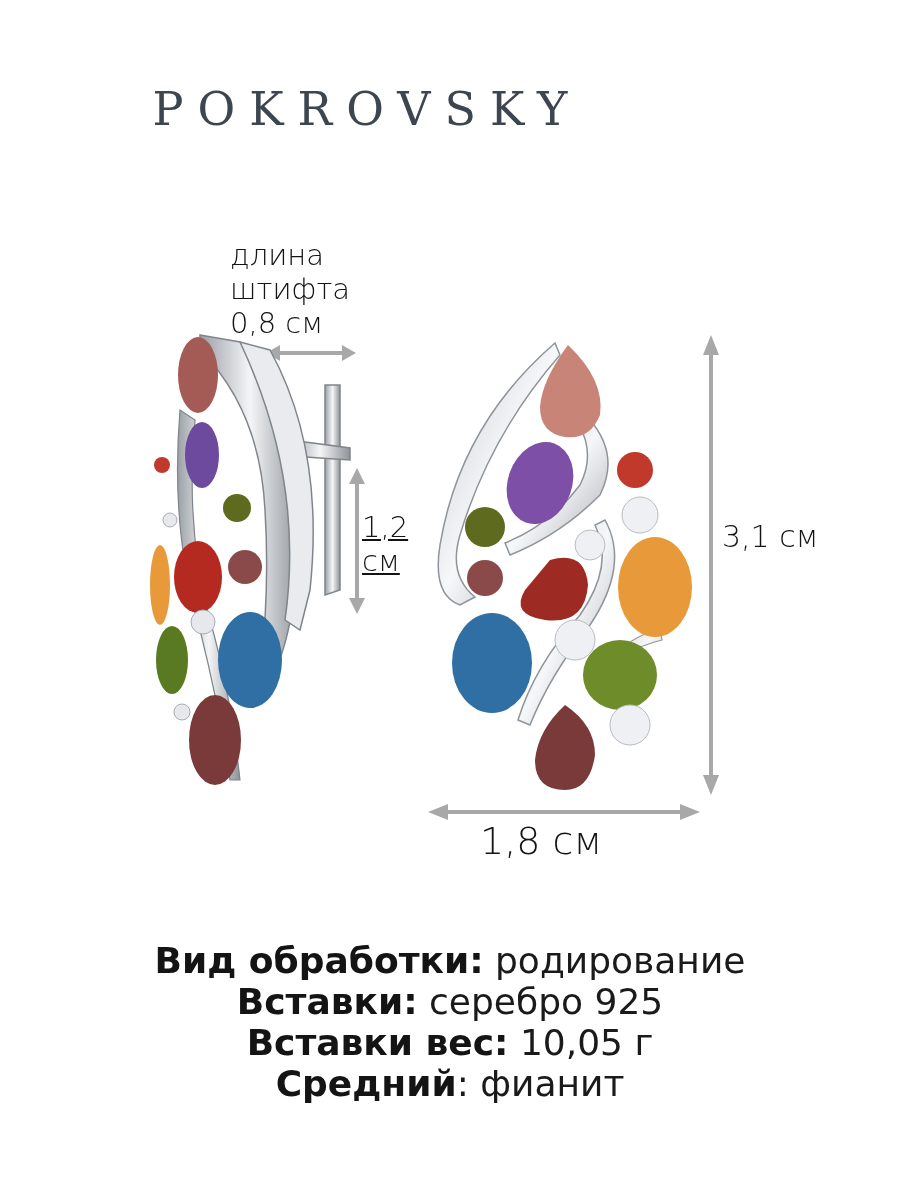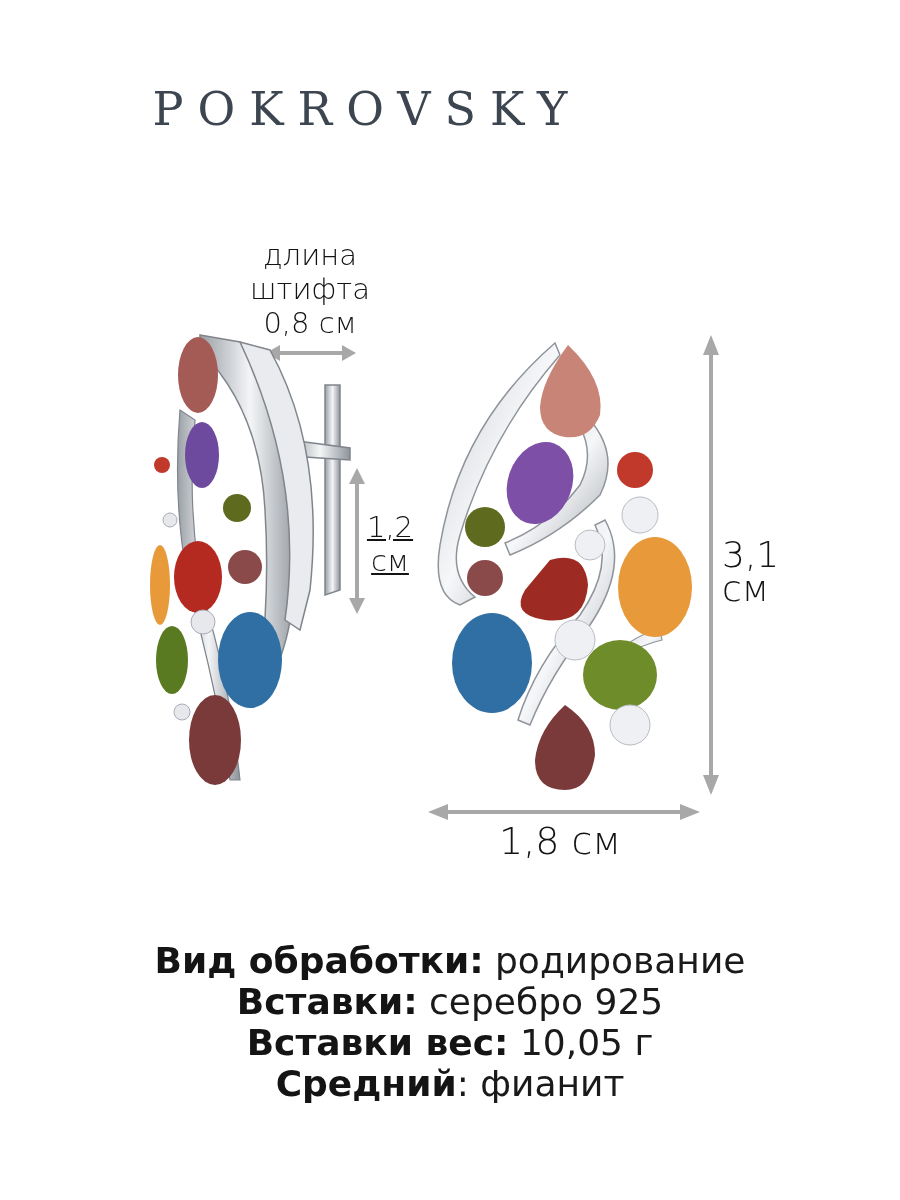--- a/index.html
+++ b/index.html
@@ -1,18 +1,18 @@
 <!DOCTYPE html>
 <html><head>
   <meta charset="utf-8">
   <style>
     html, body { margin: 0; padding: 0; background: #ffffff; }
     body { width: 900px; height: 1200px; position: relative; overflow: hidden; font-family: "DejaVu Sans", sans-serif; color: #141414; }
     .brand { position: absolute; left: 0; width: 728px; top: 82px; text-align: center; font-family: "DejaVu Serif", serif; font-size: 46px; letter-spacing: 14px; color: #3d4650; font-weight: normal; padding-left: 6px; box-sizing: border-box; }
-    .label { position: absolute; color: #141414; font-size: 29px; line-height: 34px; text-align: center; font-weight: 300; }
+    .label { position: absolute; color: #141414; font-size: 29px; line-height: 34px; font-weight: 300; }
     .arrow { position: absolute; }
     .specs { position: absolute; left: 0; width: 900px; top: 940px; text-align: center; font-size: 36px; line-height: 41px; }
     .spec-row { display: block; }
     .spec-key { font-weight: bold; }
     .spec-val { font-weight: normal; color: #1a1a1a; }
     svg.jewel { position: absolute; }
   </style>
 </head>
 <body>
 
@@ -38,21 +38,21 @@
 <div class="label" style="left:362px; top:510px; width:56px;text-decoration:underline;">
   <div>1,2</div>
   <div>см</div>
 </div>
 
 <svg class="arrow" style="left:700px; top:335px;" width="22" height="460" viewBox="0 0 22 460">
   <line x1="11" y1="12" x2="11" y2="448" stroke="#a8a8a8" stroke-width="4"></line>
   <polygon points="11,0 3,20 19,20" fill="#a8a8a8"></polygon>
   <polygon points="11,460 3,440 19,440" fill="#a8a8a8"></polygon>
 </svg>
-<div class="label" style="left:722px; top:538px; width:110px; text-align:left; font-size:36px;">3,1 см</div>
+<div class="label" style="left:722px; top:520px; width:110px; text-align:left; font-size:30px;">3,1 см</div>
 
 <svg class="arrow" style="left:428px; top:801px;" width="272" height="22" viewBox="0 0 272 22">
   <line x1="12" y1="11" x2="260" y2="11" stroke="#a8a8a8" stroke-width="4"></line>
   <polygon points="0,11 20,3 20,19" fill="#a8a8a8"></polygon>
   <polygon points="272,11 252,3 252,19" fill="#a8a8a8"></polygon>
 </svg>
 <div class="label" style="left:480px; top:824px; width:160px; font-size:38px;">1,8 см</div>
 
 <svg class="jewel" style="left:140px; top:330px;" width="230" height="470" viewBox="0 0 230 470">
   <defs>

